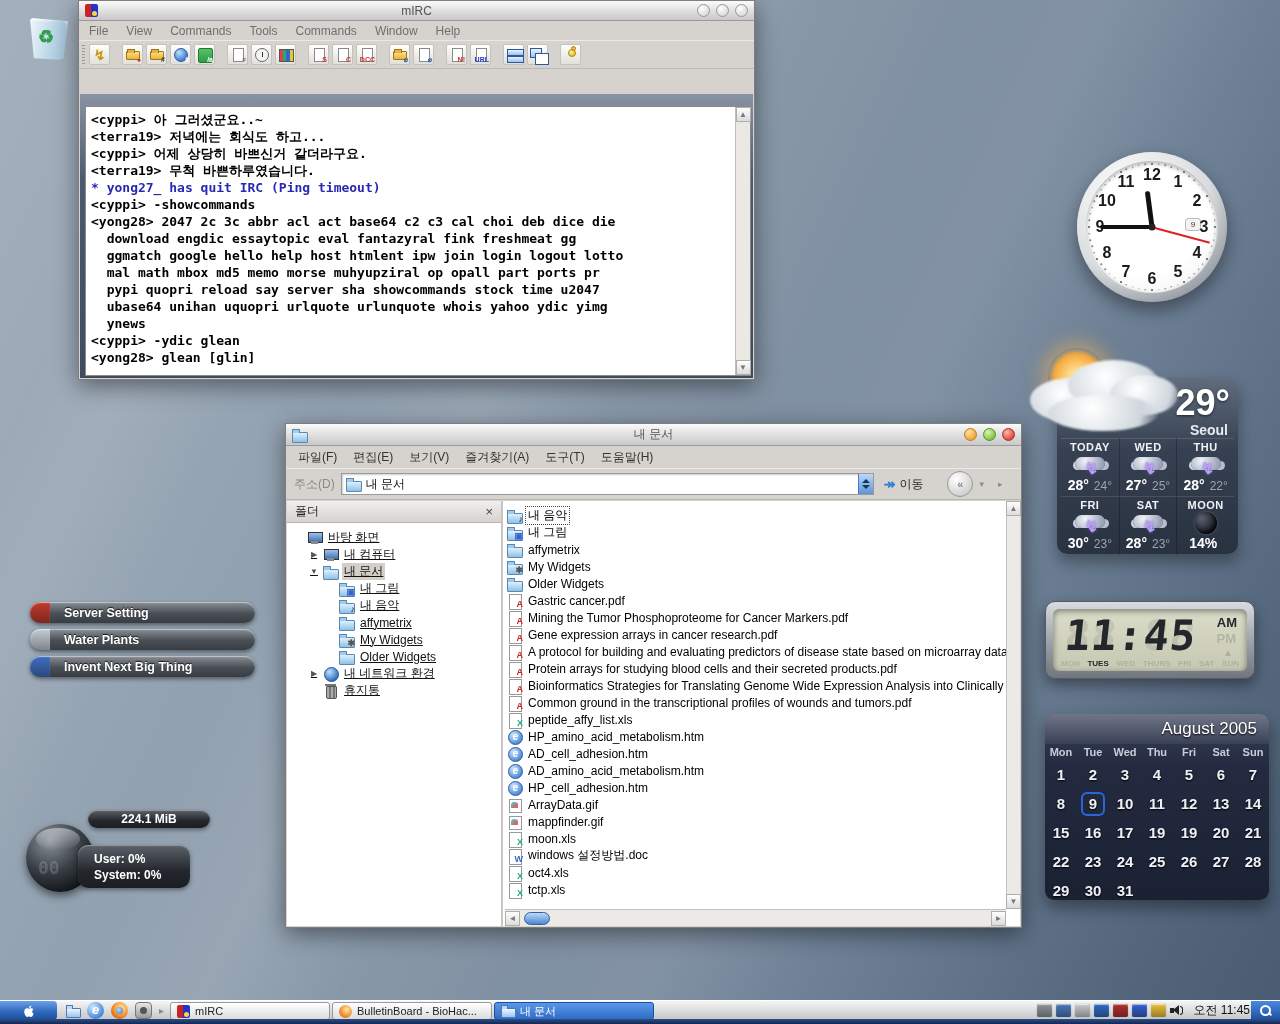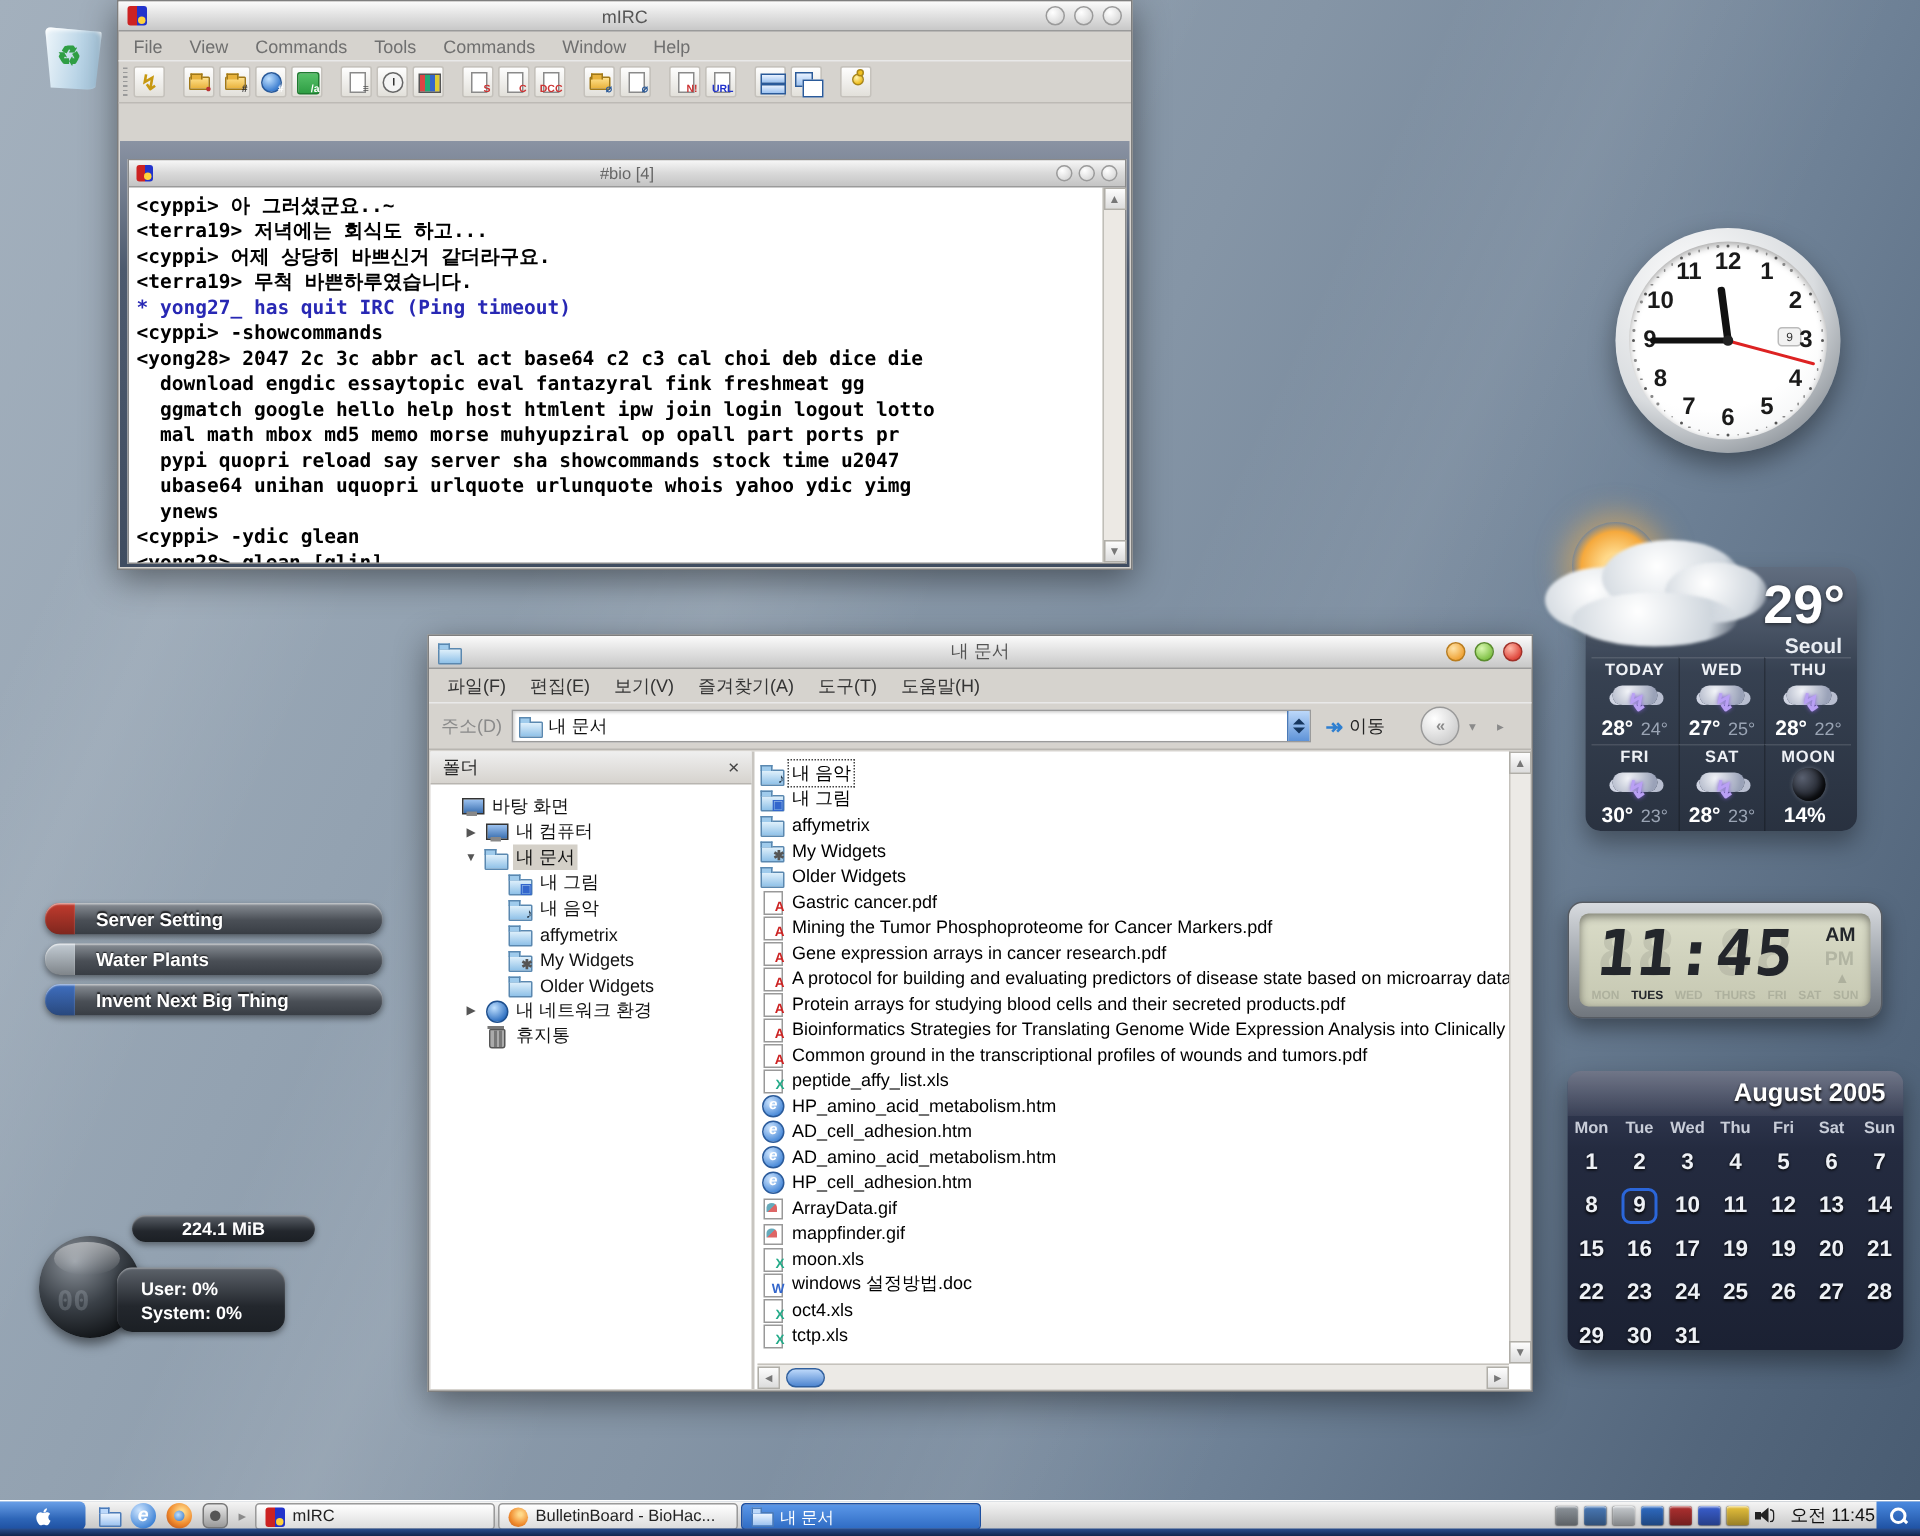--- a/index.html
+++ b/index.html
@@ -86,21 +86,21 @@
   #addr-stepper i.up { border-bottom:4px solid #16365e; margin-bottom:2px; }
   #addr-stepper i.dn { border-top:4px solid #16365e; }
   #go-btn { display:flex; align-items:center; gap:4px; font-size:12px; color:#222; padding:0 4px; }
   #go-btn .goic { color:#2f7fd0; font-weight:bold; font-size:14px; }
   #nav-circle { width:26px; height:26px; border-radius:50%; background:radial-gradient(circle at 35% 30%, #ffffff, #cfcfcf 75%); border:1px solid #9a9a9a; display:flex; align-items:center; justify-content:center; color:#8a8a8a; font-size:11px; font-weight:bold; margin-left:14px; }
   .mini-caret { color:#8a8a8a; font-size:9px; }
   #exp-main { position:absolute; left:1px; right:1px; top:77px; bottom:1px; display:flex; background:#fff; }
   #folder-pane { width:216px; border-right:2px solid #c8c5c0; display:flex; flex-direction:column; }
   #folder-head { height:22px; background:linear-gradient(#efefef,#d6d3ce); border-bottom:1px solid #b8b5b0; display:flex; align-items:center; padding:0 8px; font-size:12px; color:#222; flex:none; }
   #folder-head .x { margin-left:auto; color:#444; font-size:13px; }
-  #tree { padding-top:6px; font-size:12px; color:#111; }
+  #tree { padding-top:6px; font-size:12px; color:#111;text-decoration:underline; }
   .tr-row { height:17px; display:flex; align-items:center; gap:4px; }
   .tr-arrow { width:10px; text-align:center; font-size:8px; color:#555; flex:none; }
   .tr-label { padding:0 2px; white-space:nowrap; }
   .tr-label.sel { background:#d4d0c8; }
   #file-list { flex:1; position:relative; overflow:hidden; padding-top:6px; }
   .fl-row { height:17px; display:flex; align-items:center; gap:4px; padding-left:4px; white-space:nowrap; font-size:12px; color:#000; }
   .fl-row .nm { padding:0 2px; }
   .fl-row.sel .nm { outline:1px dotted #444; }
   #fl-vscroll { position:absolute; right:0; top:0; bottom:17px; width:15px; background:#eceae6; border-left:1px solid #c5c2bc; display:flex; flex-direction:column; justify-content:space-between; align-items:center; }
   #fl-hscroll { position:absolute; left:216px; right:0; bottom:0; height:17px; background:#eceae6; border-top:1px solid #c5c2bc; display:flex; align-items:center; }
@@ -171,21 +171,21 @@
   .seg.ghost { color:rgba(40,44,40,0.10); }
   .seg.lit { color:#23262b; }
   #dclock .ampm { position:absolute; right:10px; top:6px; font-size:13px; font-weight:bold; color:#23262b; }
   #dclock .pm { position:absolute; right:11px; top:22px; font-size:13px; font-weight:bold; color:rgba(40,44,40,0.18); }
   #dclock .bell { position:absolute; right:14px; top:38px; font-size:10px; color:rgba(40,44,40,0.18); }
   #dclock .days { position:absolute; left:8px; right:8px; bottom:3px; display:flex; justify-content:space-between; font-size:8px; font-weight:bold; color:rgba(40,44,40,0.16); }
   #dclock .days .on { color:#23262b; }
 
   #calendar { left:1045px; top:714px; width:224px; height:186px; border-radius:9px; overflow:hidden;
     background:linear-gradient(#39415a,#242b40 28%,#1b2133); box-shadow:0 8px 16px rgba(0,0,0,0.4); color:#fff; }
-  #cal-head { height:30px; background:linear-gradient(rgba(255,255,255,0.28),rgba(255,255,255,0.06)); display:flex; align-items:center; justify-content:flex-end; padding:0 12px; font-size:17px; font-weight:bold; text-shadow:0 1px 2px #000;text-align:center; }
+  #cal-head { height:30px; background:linear-gradient(rgba(255,255,255,0.28),rgba(255,255,255,0.06)); display:flex; align-items:center; justify-content:flex-end; padding:0 12px; font-size:17px; font-weight:normal; text-shadow:0 1px 2px #000;text-align:center; }
   #cal-days { display:grid; grid-template-columns:repeat(7,1fr); font-size:11px; font-weight:bold; color:#c8cdd8; text-align:center; margin-top:2px; }
   #cal-grid { display:grid; grid-template-columns:repeat(7,1fr); grid-auto-rows:29px; text-align:center; font-size:15px; font-weight:bold; color:#eef1f6; text-shadow:0 1px 2px #000; margin-top:2px; }
   #cal-grid .d { display:flex; align-items:center; justify-content:center; }
   #cal-grid .d span { display:inline-block; min-width:24px; line-height:20px; border:2px solid transparent; border-radius:6px; }
   #cal-grid .d.sel span { border-color:#2b66d9; }
 
   .pill-btn { position:absolute; left:30px; width:225px; height:21px; border-radius:10px;
     background:linear-gradient(#8a9097,#4a4f56 55%,#383d44); box-shadow:0 2px 4px rgba(0,0,0,0.45), inset 0 1px 1px rgba(255,255,255,0.5);
     display:flex; align-items:center; color:#fff; font-size:12.5px; font-weight:bold; text-shadow:0 -1px 1px rgba(0,0,0,0.8); padding-left:34px; }
   .pill-btn .cap { position:absolute; left:0; top:0; bottom:0; width:20px; border-radius:10px 0 0 10px; box-shadow:inset 0 1px 1px rgba(255,255,255,0.6); }
@@ -329,29 +329,20 @@
       <div class="tb">
         <div class="b-casc"></div>
       </div>
       <span class="tbsep"></span>
       <div class="tb">
         <div class="b-away"></div>
       </div>
     </div>
   <div id="mirc-mdi">
     <div id="chanwin">
-      <div id="chan-title">
-        <div class="tb-mirc" style="width:11px;height:11px;"></div>
-        <span class="t">#bio [4]</span>
-        <span class="tl-dots" style="gap:4px;">
-          <span class="dot"></span>
-          <span class="dot"></span>
-          <span class="dot"></span>
-        </span>
-      </div>
       <div id="chan-body">
         <div id="chat"><div>&lt;cyppi&gt; 아 그러셨군요..~</div><div>&lt;terra19&gt; 저녁에는 회식도 하고...</div><div>&lt;cyppi&gt; 어제 상당히 바쁘신거 같더라구요.</div><div>&lt;terra19&gt; 무척 바쁜하루였습니다.</div><div class="system">* yong27_ has quit IRC (Ping timeout)</div><div>&lt;cyppi&gt; -showcommands</div><div>&lt;yong28&gt; 2047 2c 3c abbr acl act base64 c2 c3 cal choi deb dice die</div><div>  download engdic essaytopic eval fantazyral fink freshmeat gg</div><div>  ggmatch google hello help host htmlent ipw join login logout lotto</div><div>  mal math mbox md5 memo morse muhyupziral op opall part ports pr</div><div>  pypi quopri reload say server sha showcommands stock time u2047</div><div>  ubase64 unihan uquopri urlquote urlunquote whois yahoo ydic yimg</div><div>  ynews</div><div>&lt;cyppi&gt; -ydic glean</div><div>&lt;yong28&gt; glean [glin]</div></div>
         <div id="chat-vscroll">
           <span class="sb-arrow">▲</span>
           <span class="sb-arrow">▼</span>
         </div>
       </div>
     </div>
   </div>
 </div>

